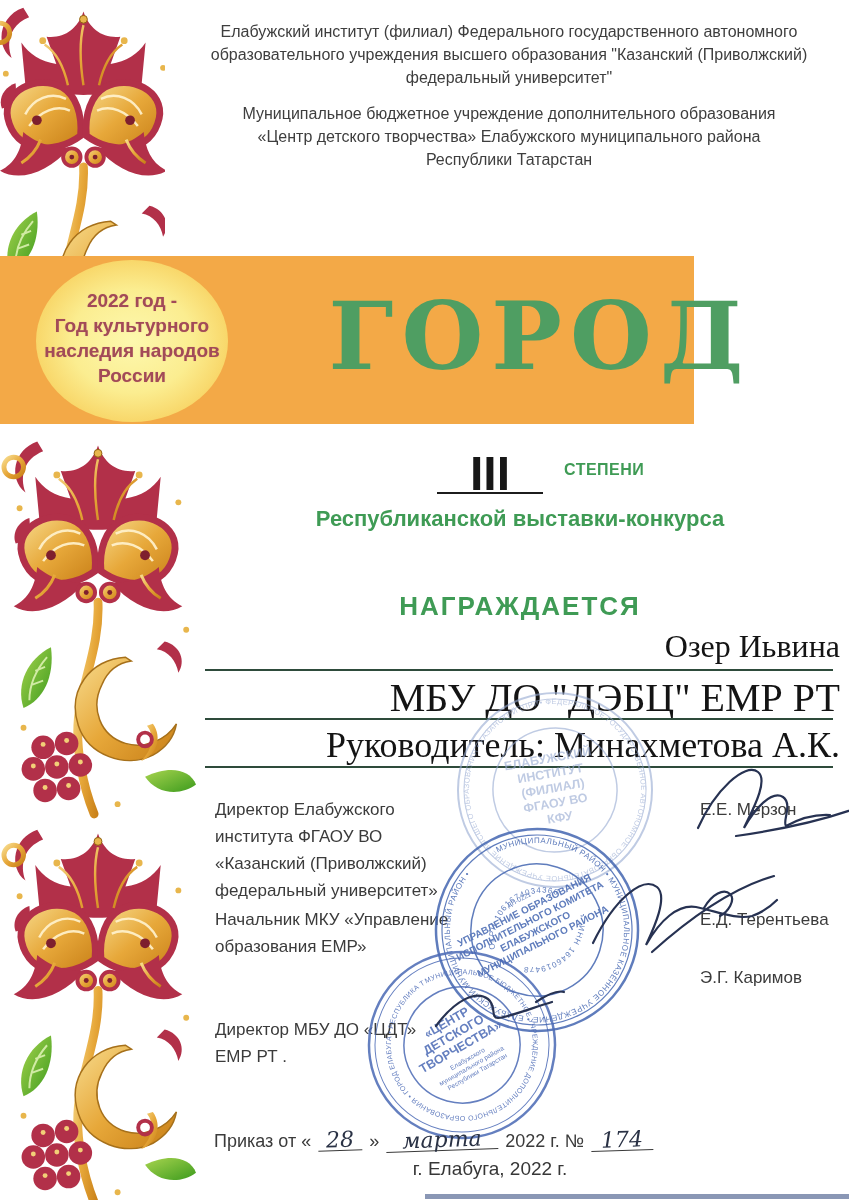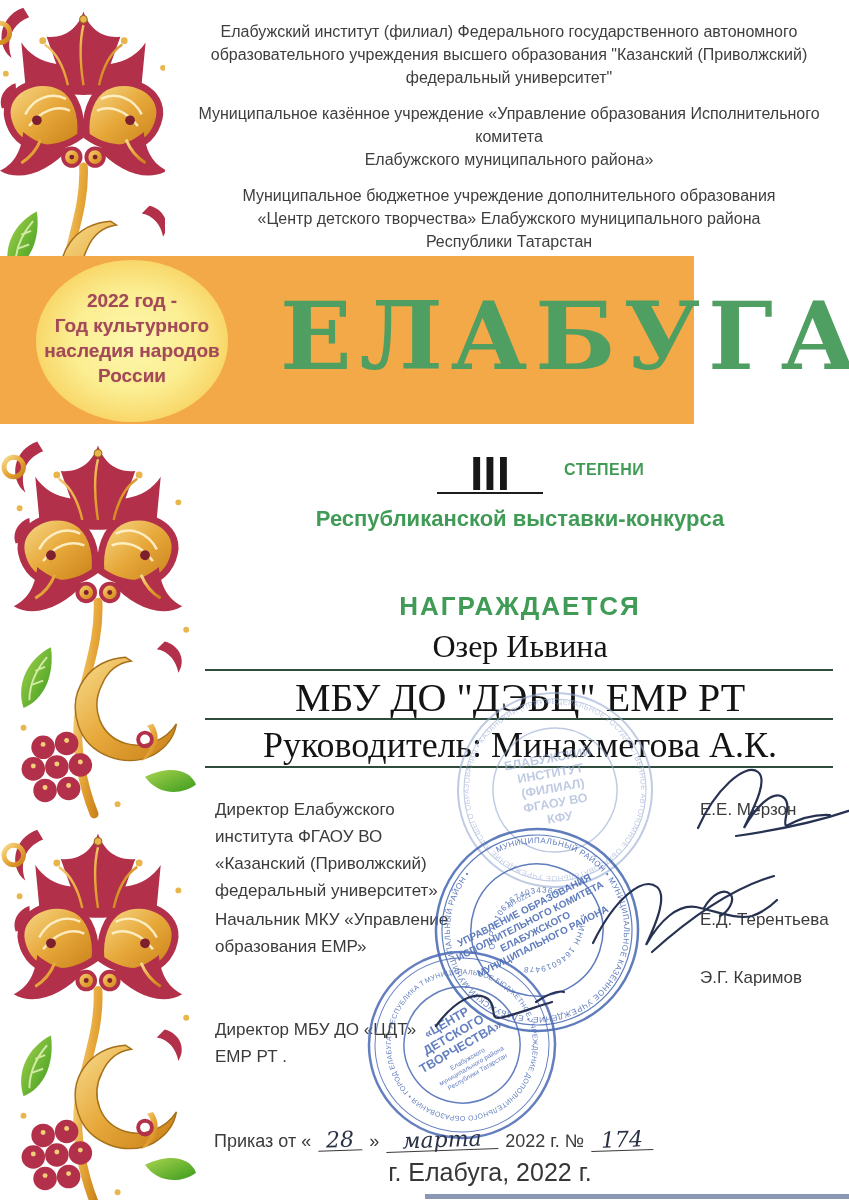--- a/index.html
+++ b/index.html
@@ -26,36 +26,36 @@
   .floral-strip{left:0;top:424px;width:196px;height:776px;}
   
   .green{color:#3f9b55;}
   .numeral{left:430px;top:446px;width:120px;text-align:center;
            font-family:Liberation Sans, sans-serif;font-weight:bold;font-size:48px;color:#171717;}
   .num-line{left:437px;top:492px;width:106px;height:2px;background:#1c1c1c;}
   .degree-word{left:564px;top:461px;font-weight:bold;font-size:16px;letter-spacing:.5px;}
   .event-line{left:200px;top:506px;width:640px;text-align:center;font-weight:bold;font-size:22px;}
   .event-name{left:200px;top:548px;width:640px;text-align:center;font-weight:bold;font-size:22px;word-spacing:10px;}
   .awarded{left:200px;top:591px;width:640px;text-align:center;font-weight:bold;font-size:26px;letter-spacing:2px;}
-  .serifline{left:200px;width:640px;text-align:center;font-family:"Liberation Serif",serif;color:#141414;}
+  .serifline{left:200px;width:640px;text-align:right;font-family:"Liberation Serif",serif;color:#141414;}
   .recipient{top:628px;font-size:32px;}
   .org{top:674px;font-size:40px;}
   .supervisor{top:724px;font-size:36px;}
   .rule{left:205px;width:628px;height:2px;background:#2e4b3b;}
   
   .sig-title{left:215px;width:330px;font-size:17px;line-height:27px;color:#3b3b3b;}
   .sig-name{left:700px;font-size:17px;color:#3b3b3b;}
   
   .order{left:212px;top:1130px;font-size:18px;color:#3b3b3b;display:flex;align-items:baseline;}
   .hand{font-family:"DejaVu Serif",serif;font-style:italic;font-size:22px;color:#2a3245;
         border-bottom:1.5px solid #3a3a3a;text-align:center;margin:0 5px;line-height:20px;
         transform:rotate(-2deg);}
   .hand.day{min-width:44px;} .hand.month{min-width:112px;} .hand.num{min-width:62px;}
   .order .plain{margin:0 2px;}
-  .place{left:340px;top:1158px;width:300px;text-align:center;font-size:25px;color:#373737;}
+  .place{left:340px;top:1158px;width:300px;text-align:center;font-size:19px;color:#373737;}
   .scan-edge{left:425px;top:1194px;width:424px;height:5px;background:#7585a8;opacity:.85;}
   .stamps{left:300px;top:650px;width:549px;height:500px;}
 </style>
 </head>
 <body>
 
 <svg width="0" height="0" style="position:absolute">
   <defs>
     <linearGradient id="goldg" x1="0" y1="0" x2="1" y2="1">
       <stop offset="0" stop-color="#f7dc8e"></stop>
@@ -131,34 +131,32 @@
     </svg>
   <svg class="abs floral-strip" viewBox="0 0 200 792" preserveAspectRatio="xMidYMid slice">
     <use href="#motif"></use>
     <use href="#motif" transform="translate(0,396)"></use>
   </svg>
 
   <div class="abs hdr">
     <p class="prelines">Елабужский институт (филиал) Федерального государственного автономного
 образовательного учреждения высшего образования "Казанский (Приволжский)
 федеральный университет"</p>
-    <p class="prelines">Муниципальное казённое учреждение «Управление образования Исполнительного комитета
-Елабужского муниципального района»</p>
     <p class="prelines">Муниципальное бюджетное учреждение дополнительного образования
 «Центр детского творчества» Елабужского муниципального района
 Республики Татарстан</p>
   </div>
 
   <div class="abs banner">
     <div class="glow"></div>
     <div class="badge prelines">2022 год -
 Год культурного
 наследия народов
 России</div>
-    <div class="diplom">ЕЛАБУГА</div>
+    <div class="diplom">ГОРОД</div>
   </div>
 
   <div class="abs numeral">III</div>
   <div class="abs num-line"></div>
   <div class="abs degree-word green">СТЕПЕНИ</div>
 
   <div class="abs event-line green">Республиканской выставки-конкурса</div>
   <div class="abs awarded green">НАГРАЖДАЕТСЯ</div>
 
   <div class="abs serifline recipient">Озер Иьвина</div>

